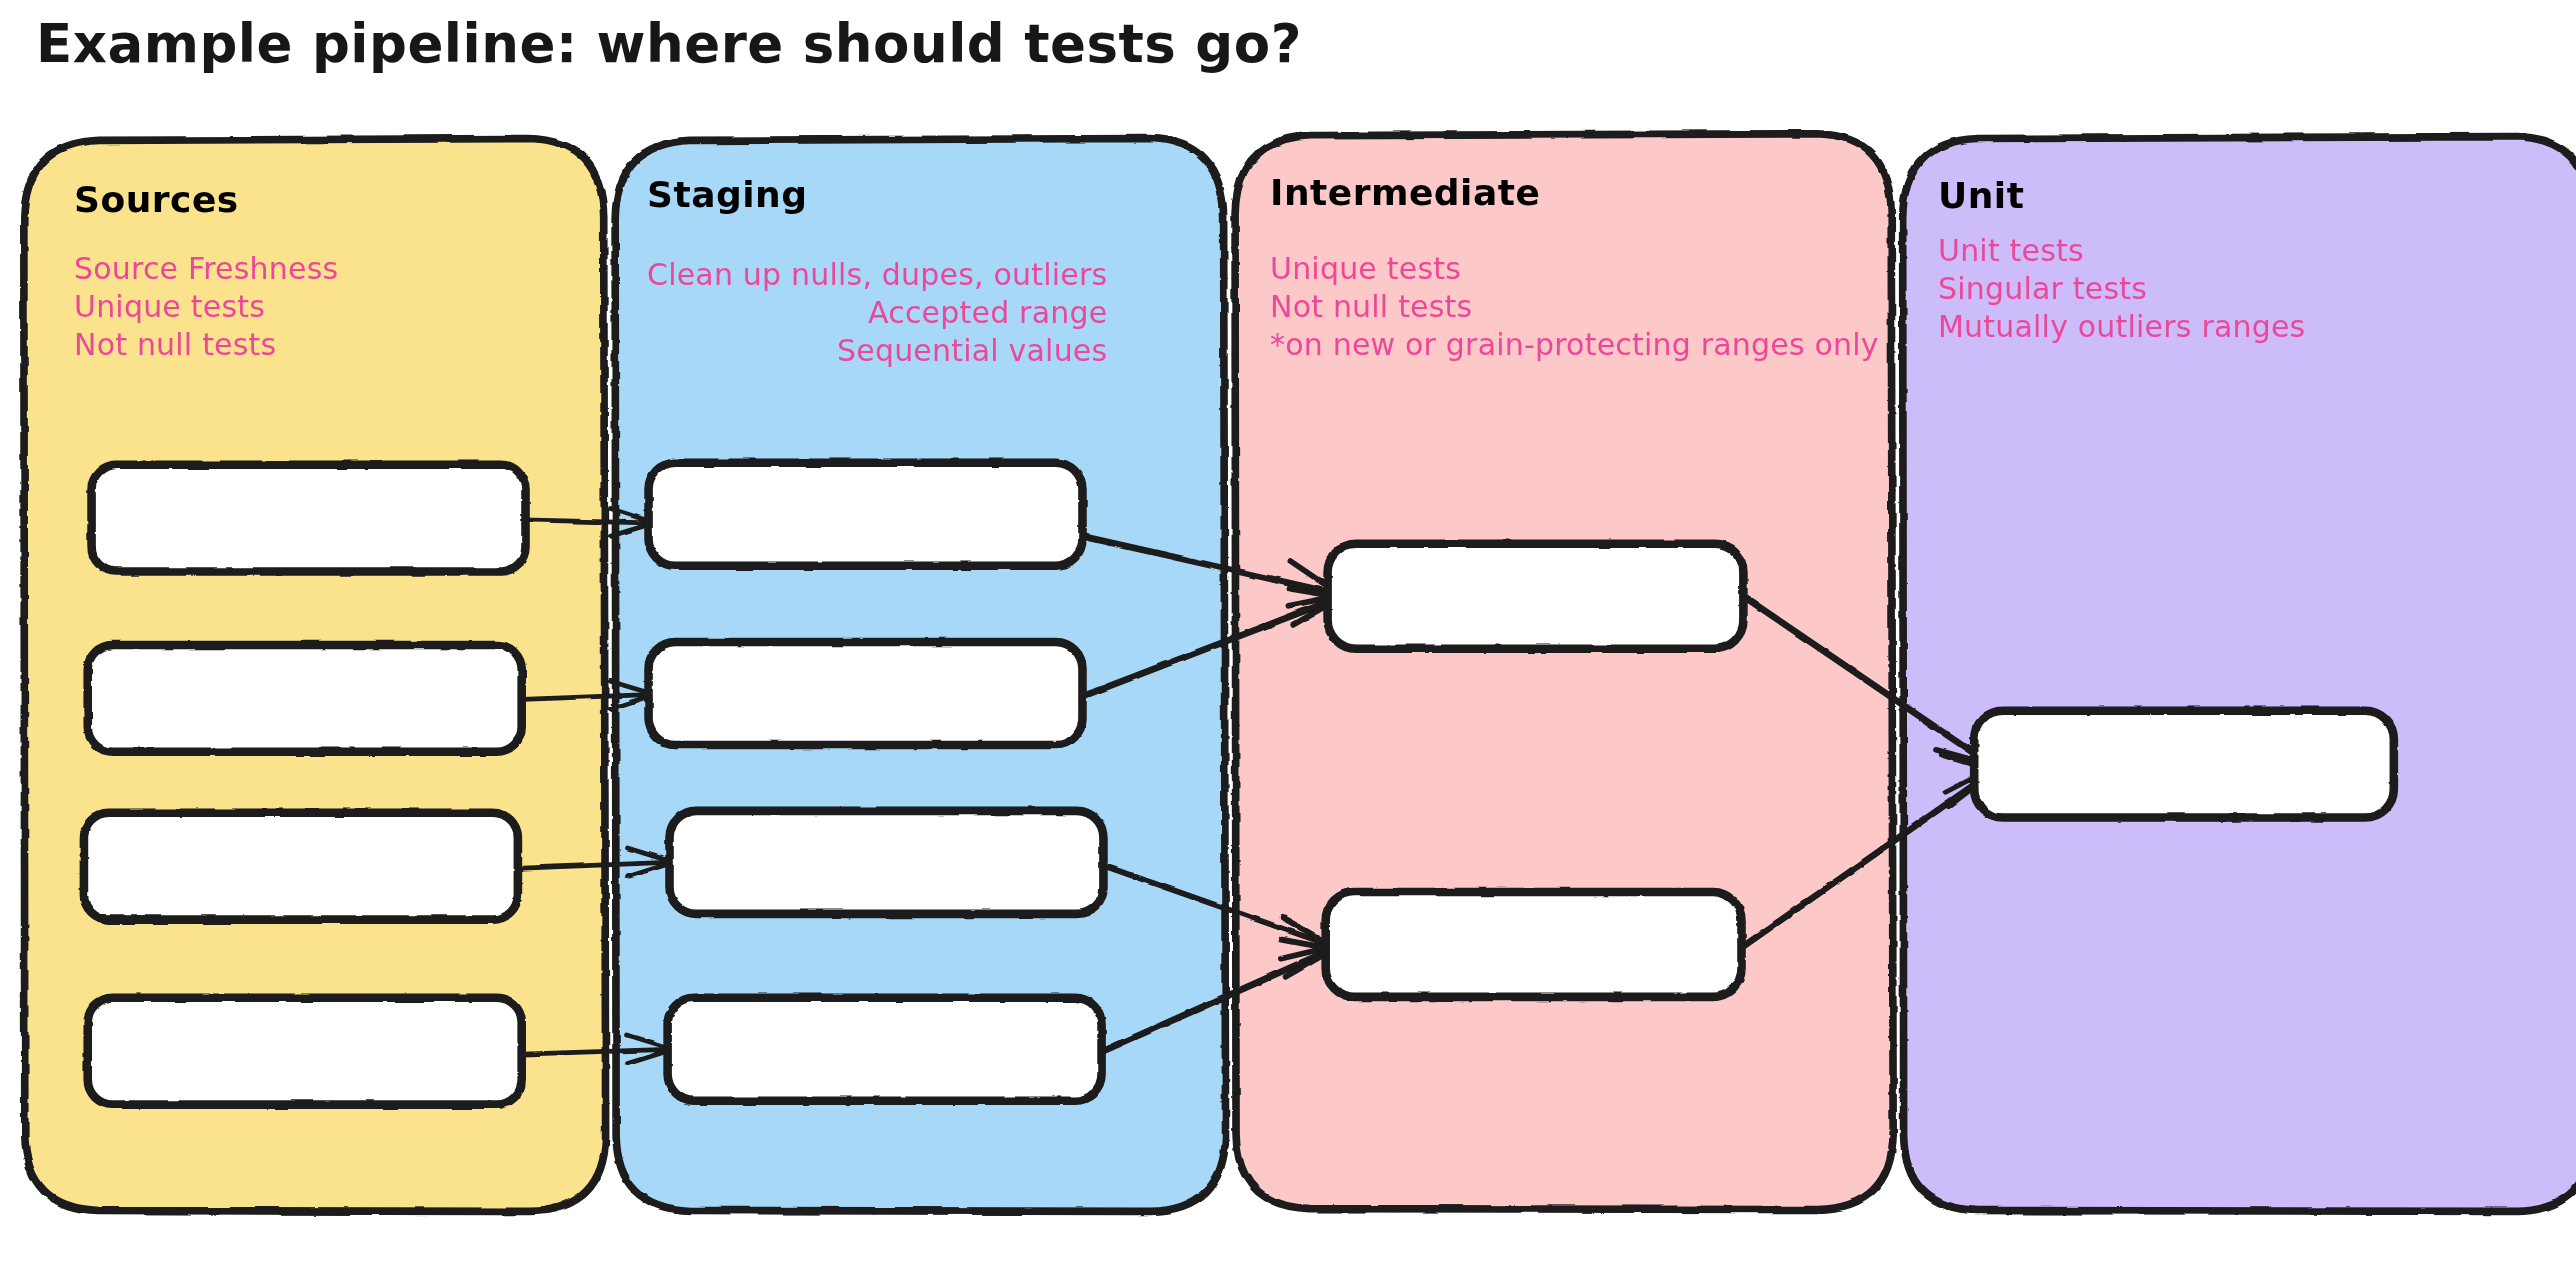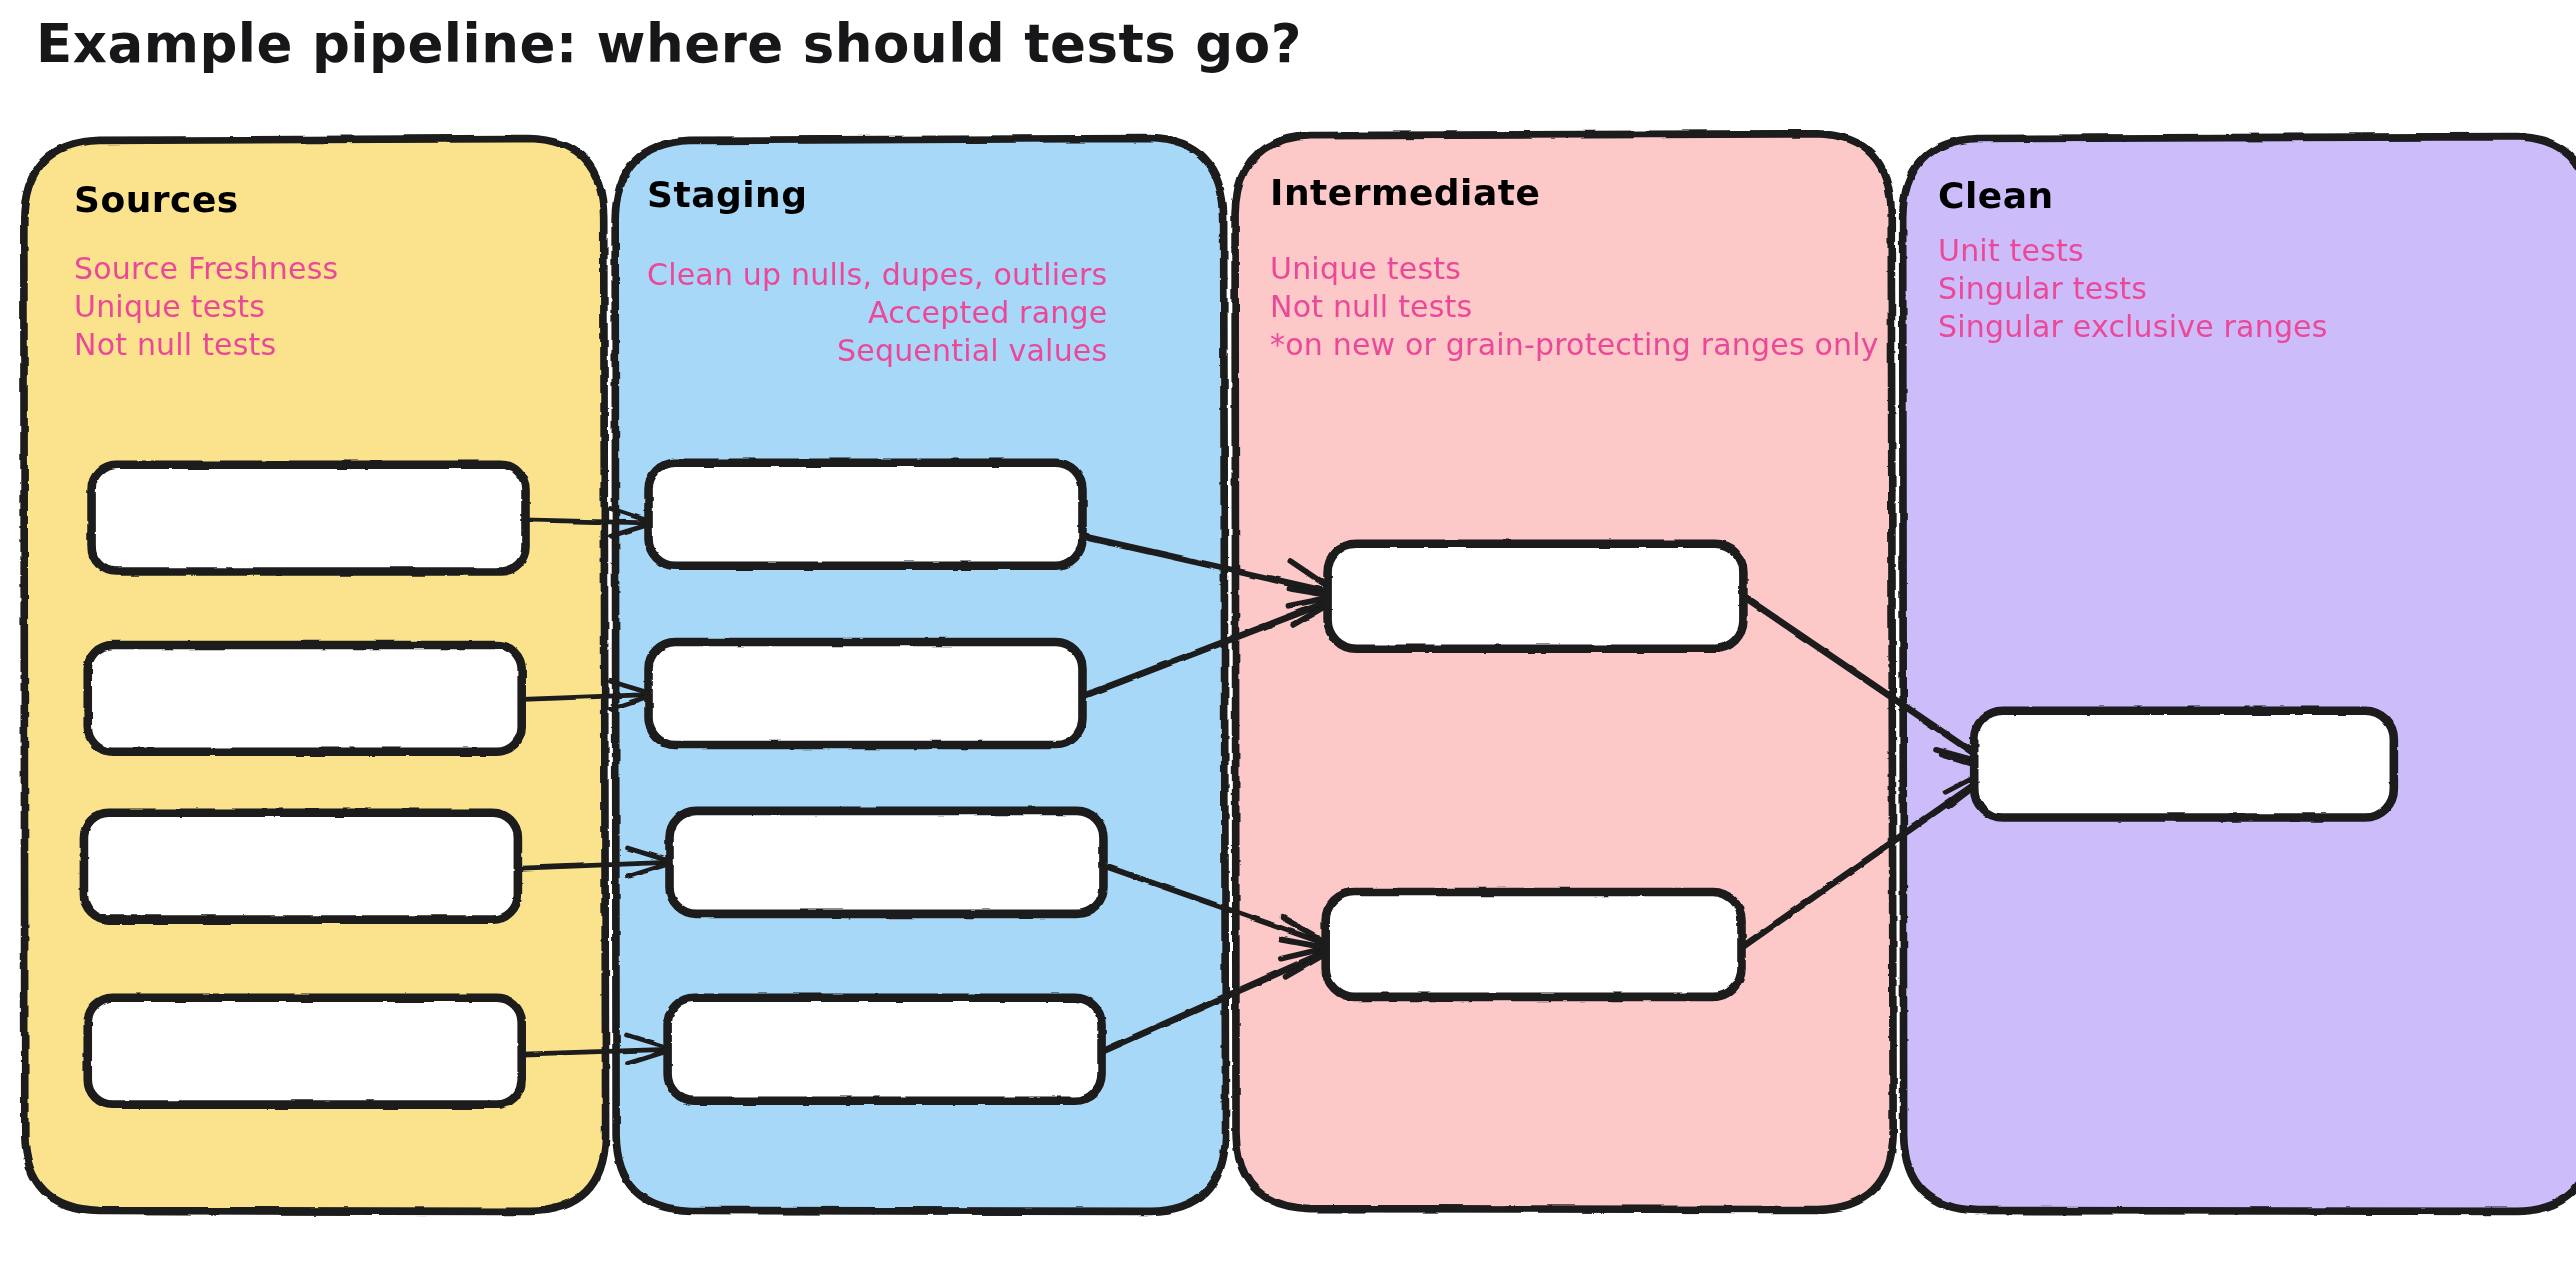--- a/index.html
+++ b/index.html
@@ -158,19 +158,19 @@
   <div>Sequential values</div>
 </div>
 
 <div class="lane-label" style="left:1270px; top:172px;">Intermediate</div>
 <div class="lane-notes" style="left:1270px; top:250px;">
   <div>Unique tests</div>
   <div>Not null tests</div>
   <div>*on new or grain-protecting ranges only</div>
 </div>
 
-<div class="lane-label" style="left:1938px; top:175px;">Clean</div>
+<div class="lane-label" style="left:1938px; top:175px;">Unit</div>
 <div class="lane-notes" style="left:1938px; top:232px;">
   <div>Unit tests</div>
   <div>Singular tests</div>
-  <div>Singular exclusive ranges</div>
+  <div>Mutually outliers ranges</div>
 </div>
 
 
 </body></html>

